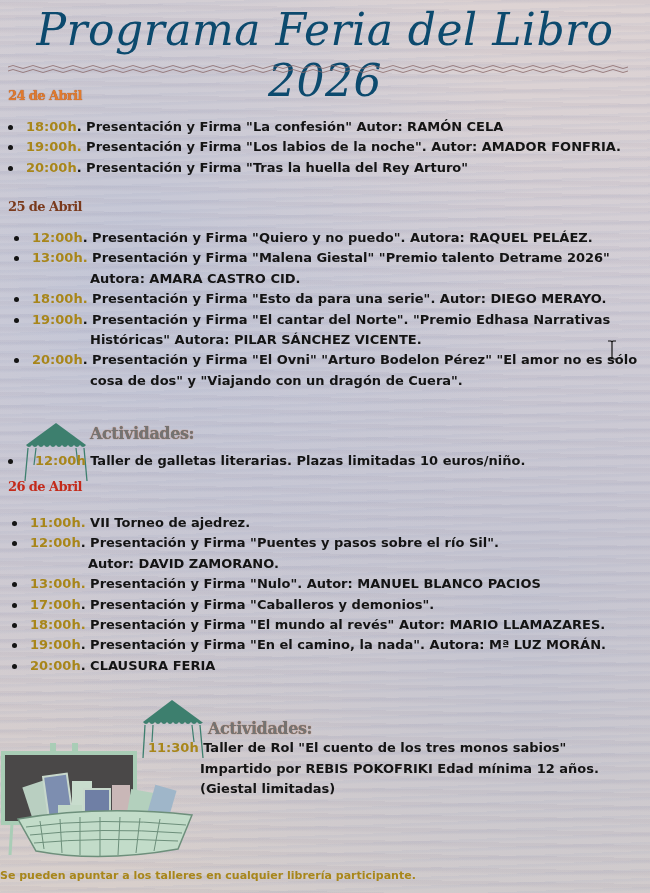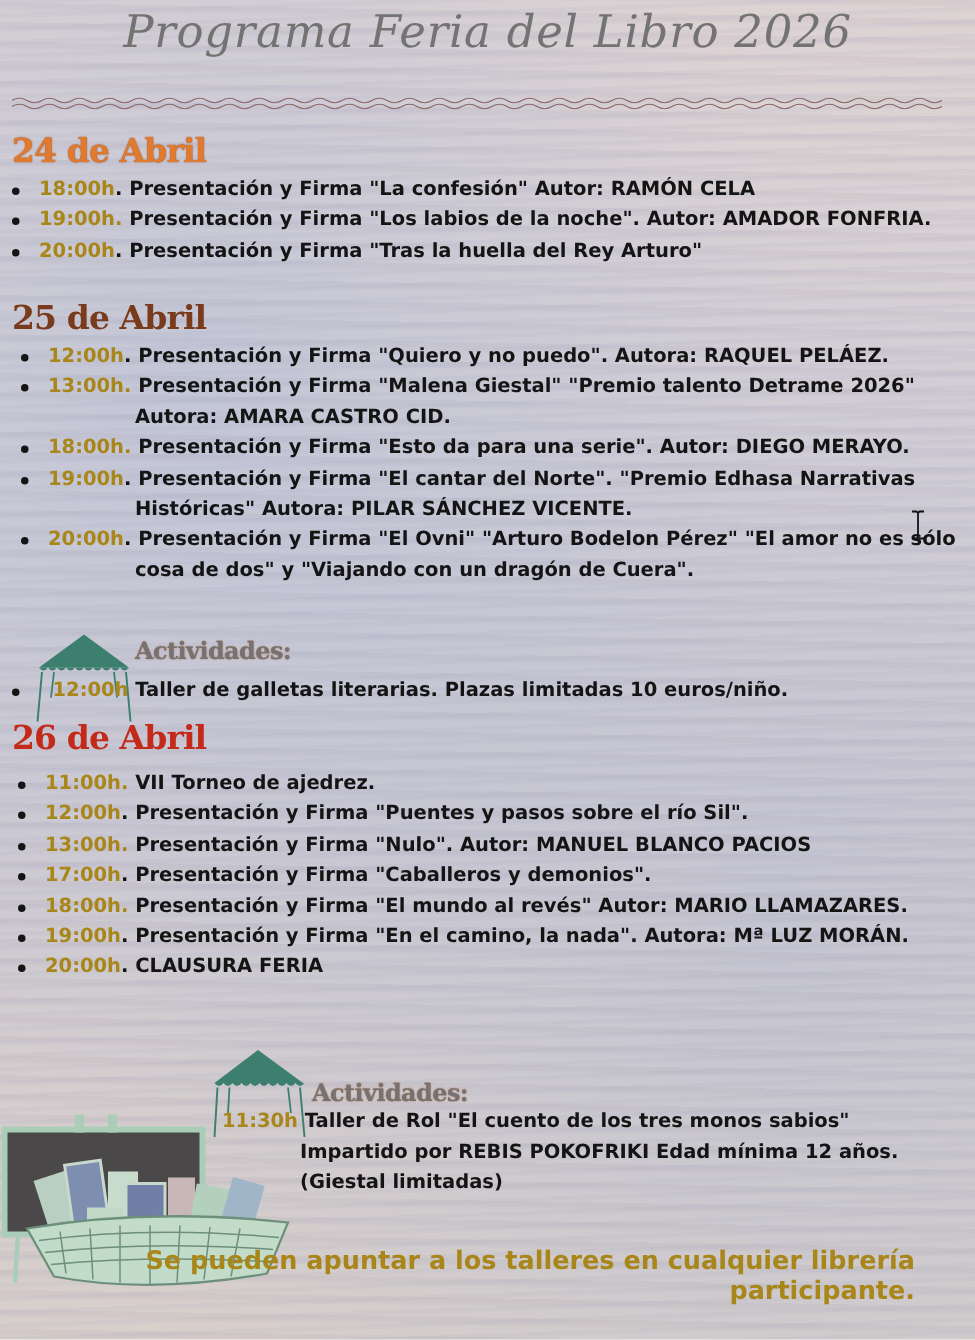--- a/index.html
+++ b/index.html
@@ -11,28 +11,28 @@
     background:
       repeating-linear-gradient(178deg, rgba(150,160,190,0.10) 0px, rgba(150,160,190,0.10) 2px, rgba(255,255,255,0) 4px, rgba(255,255,255,0) 9px),
       repeating-linear-gradient(181deg, rgba(120,110,140,0.07) 0px, rgba(120,110,140,0.07) 3px, rgba(255,255,255,0) 6px, rgba(255,255,255,0) 13px),
       radial-gradient(ellipse at 20% 30%, rgba(170,185,215,0.45), rgba(170,185,215,0) 55%),
       radial-gradient(ellipse at 80% 70%, rgba(175,185,210,0.40), rgba(175,185,210,0) 60%),
       linear-gradient(180deg, #ddd3d3 0%, #d6d0d6 35%, #d2ccd2 60%, #d8cfcb 100%);
   }
   .title {
     position: absolute; left: 0; top: 4px; width: 650px; text-align: center;
     font-family: "DejaVu Serif", serif; font-style: italic;
-    font-size: 30px; font-weight: normal; color: #737373; letter-spacing: 0.5px;
+    font-size: 44px; font-weight: normal; color: #0c4a6e; letter-spacing: 0.5px;
   }
   .wave {
     position: absolute; left: 8px; top: 64px; width: 620px; height: 10px;
   }
   .day {
     position: absolute; left: 8px;
-    font-family: "DejaVu Serif", serif; font-weight: bold; font-size: 22px;
+    font-family: "DejaVu Serif", serif; font-weight: bold; font-size: 13px;
     letter-spacing: -0.6px;
   }
   .day.d24 { top: 88px; color: #e07a2e; text-shadow: 0 0 1px #8a3c10; }
   .day.d25 { top: 199px; color: #7a3a1c; }
   .day.d26 { top: 479px; color: #c42a1a; }
   ul.events { position: absolute; list-style: none; }
   ul.events li {
     position: relative; font-size: 13px; font-weight: bold; line-height: 20.4px;
     padding-left: 20px; white-space: nowrap;
   }
@@ -45,22 +45,22 @@
   .act-label {
     position: absolute; font-family: "DejaVu Serif", serif; font-weight: bold;
     font-size: 16px; color: #737373; letter-spacing: -0.4px;
     text-shadow: 0 0 1px #b35a2a;
     text-align: center;
   }
   .tent { position: absolute; }
   .act-line { position: absolute; font-size: 13px; font-weight: bold; line-height: 20.4px; white-space: nowrap; }
   .basket { position: absolute; left: 0; top: 735px; }
   .footer {
-    position: absolute; left: 0; top: 831px; width: 610px; text-align: right;
-    font-size: 17px; font-weight: bold; color: #a8861a;
+    position: absolute; left: 0; top: 869px; width: 610px; text-align: left;
+    font-size: 11px; font-weight: bold; color: #a8861a;
   }
   .cursor { position: absolute; left: 607px; top: 340px; }
 </style>
 </head>
 <body>
 
 <h1 class="title">Programa Feria del Libro 2026</h1>
 <svg class="wave" viewBox="0 0 620 10" preserveAspectRatio="none">
   <path d="M0 3 q5 -3 10 0 t10 0 t10 0 t10 0 t10 0 t10 0 t10 0 t10 0 t10 0 t10 0 t10 0 t10 0 t10 0 t10 0 t10 0 t10 0 t10 0 t10 0 t10 0 t10 0 t10 0 t10 0 t10 0 t10 0 t10 0 t10 0 t10 0 t10 0 t10 0 t10 0 t10 0 t10 0 t10 0 t10 0 t10 0 t10 0 t10 0 t10 0 t10 0 t10 0 t10 0 t10 0 t10 0 t10 0 t10 0 t10 0 t10 0 t10 0 t10 0 t10 0 t10 0 t10 0 t10 0 t10 0 t10 0 t10 0 t10 0 t10 0 t10 0 t10 0 t10 0 t10 0 t10 0" fill="none" stroke="#8a6a6a" stroke-width="0.8"></path>
   <path d="M0 7 q5 -3 10 0 t10 0 t10 0 t10 0 t10 0 t10 0 t10 0 t10 0 t10 0 t10 0 t10 0 t10 0 t10 0 t10 0 t10 0 t10 0 t10 0 t10 0 t10 0 t10 0 t10 0 t10 0 t10 0 t10 0 t10 0 t10 0 t10 0 t10 0 t10 0 t10 0 t10 0 t10 0 t10 0 t10 0 t10 0 t10 0 t10 0 t10 0 t10 0 t10 0 t10 0 t10 0 t10 0 t10 0 t10 0 t10 0 t10 0 t10 0 t10 0 t10 0 t10 0 t10 0 t10 0 t10 0 t10 0 t10 0 t10 0 t10 0 t10 0 t10 0 t10 0 t10 0" fill="none" stroke="#8a6a6a" stroke-width="0.8"></path>
@@ -91,21 +91,21 @@
   <line x1="62" y1="27" x2="65" y2="60" stroke="#3d7f6e" stroke-width="1.3"></line>
 </svg>
 <div class="act-label" style="left:90px; top:424px;">Actividades:</div>
 <ul class="events" style="left:6px; top:451px;">
   <li style="padding-left:29px;"><span class="time">12:00h</span><span> Taller de galletas literarias. Plazas limitadas 10 euros/niño.</span></li>
 </ul>
 
 <div class="day d26">26 de Abril</div>
 <ul class="events" style="left:10px; top:513px;">
   <li><span class="time">11:00h.</span><span> VII Torneo de ajedrez.</span></li>
-  <li><span class="time">12:00h</span><span>. Presentación y Firma "Puentes y pasos sobre el río Sil".</span></li>
+  <li><span class="time">12:00h</span><span>. Presentación y Firma "Puentes y pasos sobre el río Sil".</span><span class="cont">Autor: DAVID ZAMORANO.</span></li>
   <li><span class="time">13:00h.</span><span> Presentación y Firma "Nulo". Autor: MANUEL BLANCO PACIOS</span></li>
   <li><span class="time">17:00h</span><span>. Presentación y Firma "Caballeros y demonios".</span></li>
   <li><span class="time">18:00h.</span><span> Presentación y Firma "El mundo al revés" Autor: MARIO LLAMAZARES.</span></li>
   <li><span class="time">19:00h</span><span>. Presentación y Firma "En el camino, la nada". Autora: Mª LUZ MORÁN.</span></li>
   <li><span class="time">20:00h</span><span>. CLAUSURA FERIA</span></li>
 </ul>
 
 <svg class="basket" width="200" height="130" viewBox="0 0 200 130">
   <rect x="3" y="18" width="132" height="70" fill="#4a4848" stroke="#a9cdb6" stroke-width="4"></rect>
   <rect x="50" y="8" width="6" height="12" fill="#a9cdb6"></rect>

